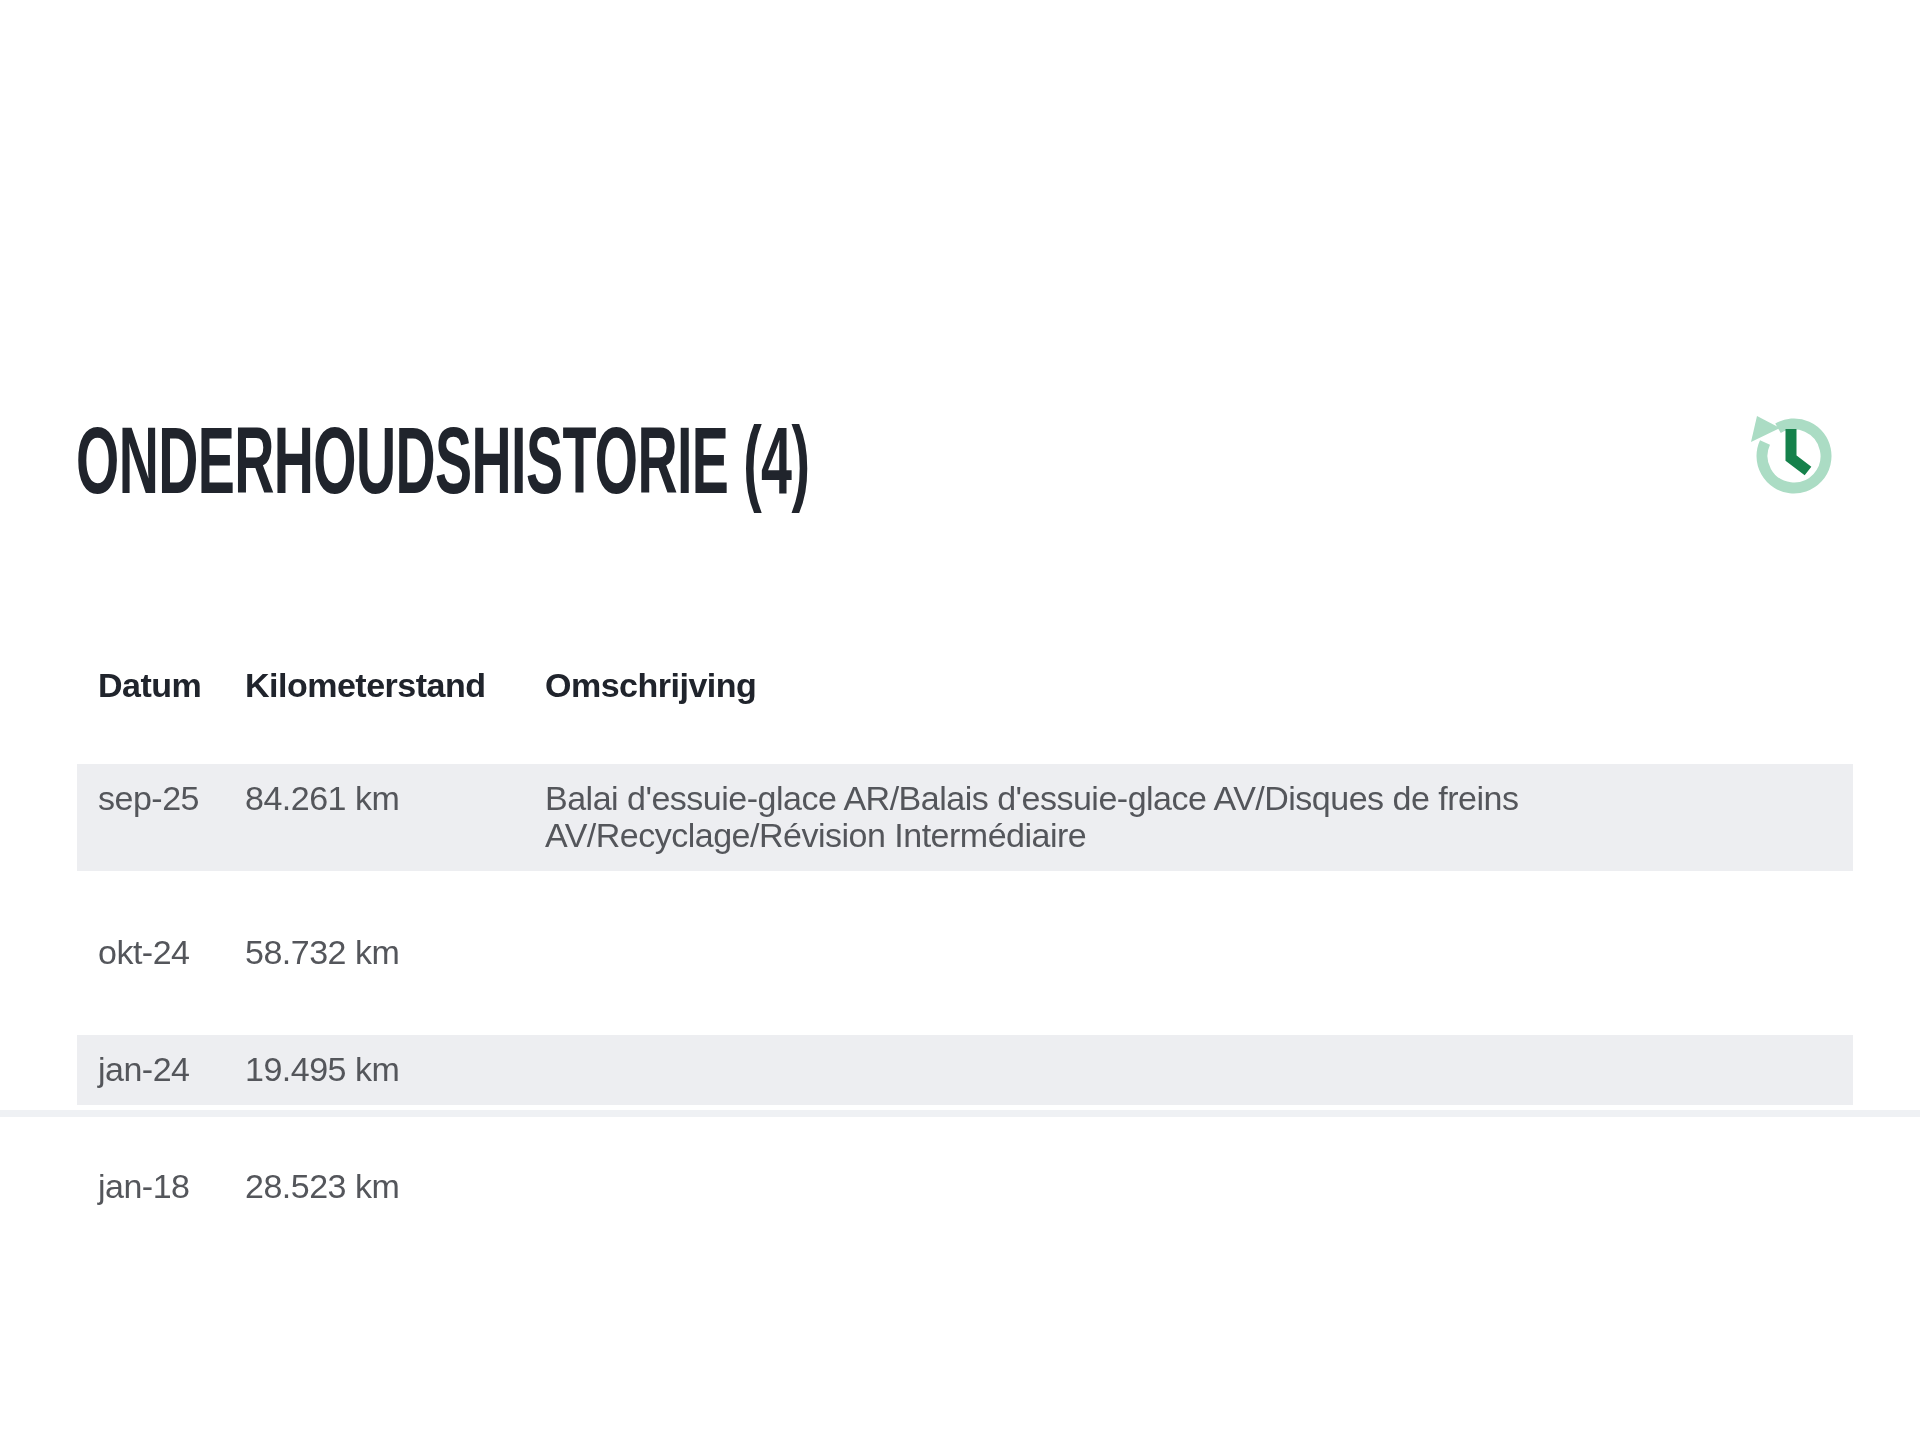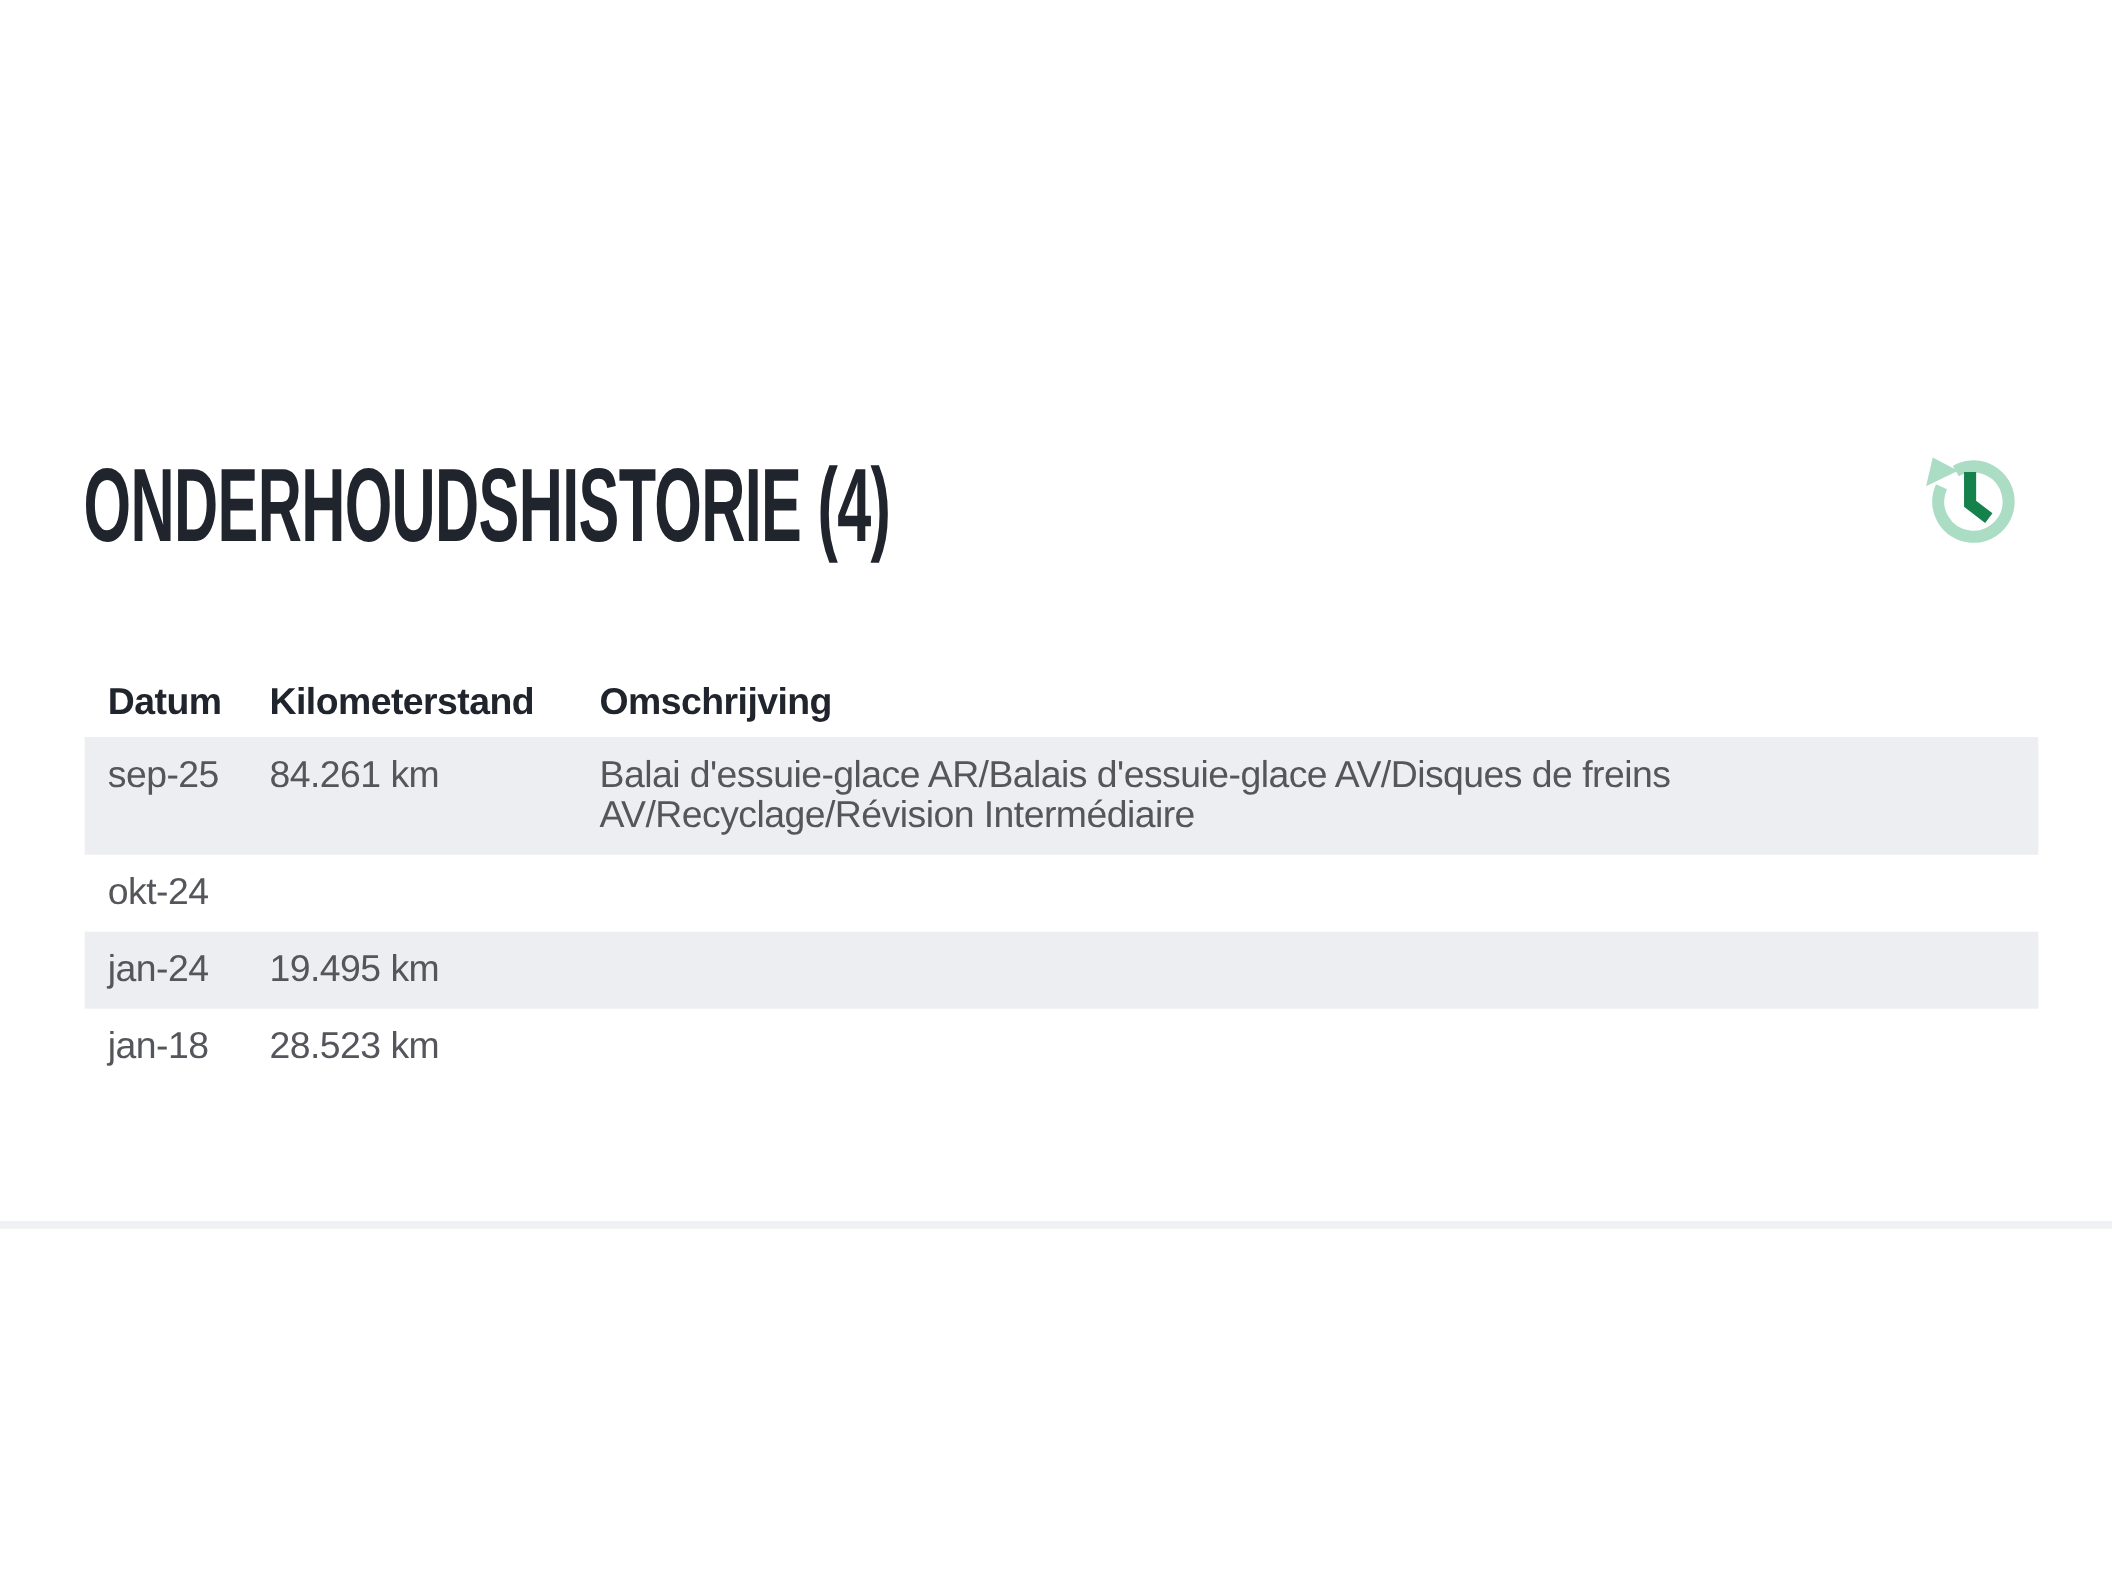--- a/index.html
+++ b/index.html
@@ -53,20 +53,21 @@
     left:77px;
     top:612px;
     width:1776px;
     font-size:34px;
     letter-spacing:-0.5px;
     color:var(--body-text);
   }
   .trow{
     display:flex;
     align-items:flex-start;
+    margin-top:47px;
   }
   .thead{
     height:58px;
     align-items:flex-end;
     padding-bottom:12px;
     font-weight:700;
     color:var(--heading);
   }
   .trow .c1{width:168px;padding-left:21px;flex:0 0 auto;}
   .trow .c2{width:300px;flex:0 0 auto;}
@@ -107,20 +108,21 @@
   </div>
 
   <div class="trow tbody-row stripe">
     <div class="c1">sep-25</div>
     <div class="c2">84.261 km</div>
     <div class="c3">Balai d'essuie-glace AR/Balais d'essuie-glace AV/Disques de freins AV/Recyclage/Révision Intermédiaire</div>
   </div>
 
   <div class="trow tbody-row">
     <div class="c1">okt-24</div>
+    <div class="c2">58.732 km</div>
   </div>
 
   <div class="trow tbody-row stripe">
     <div class="c1">jan-24</div>
     <div class="c2">19.495 km</div>
   </div>
 
   <div class="trow tbody-row">
     <div class="c1">jan-18</div>
     <div class="c2">28.523 km</div>

